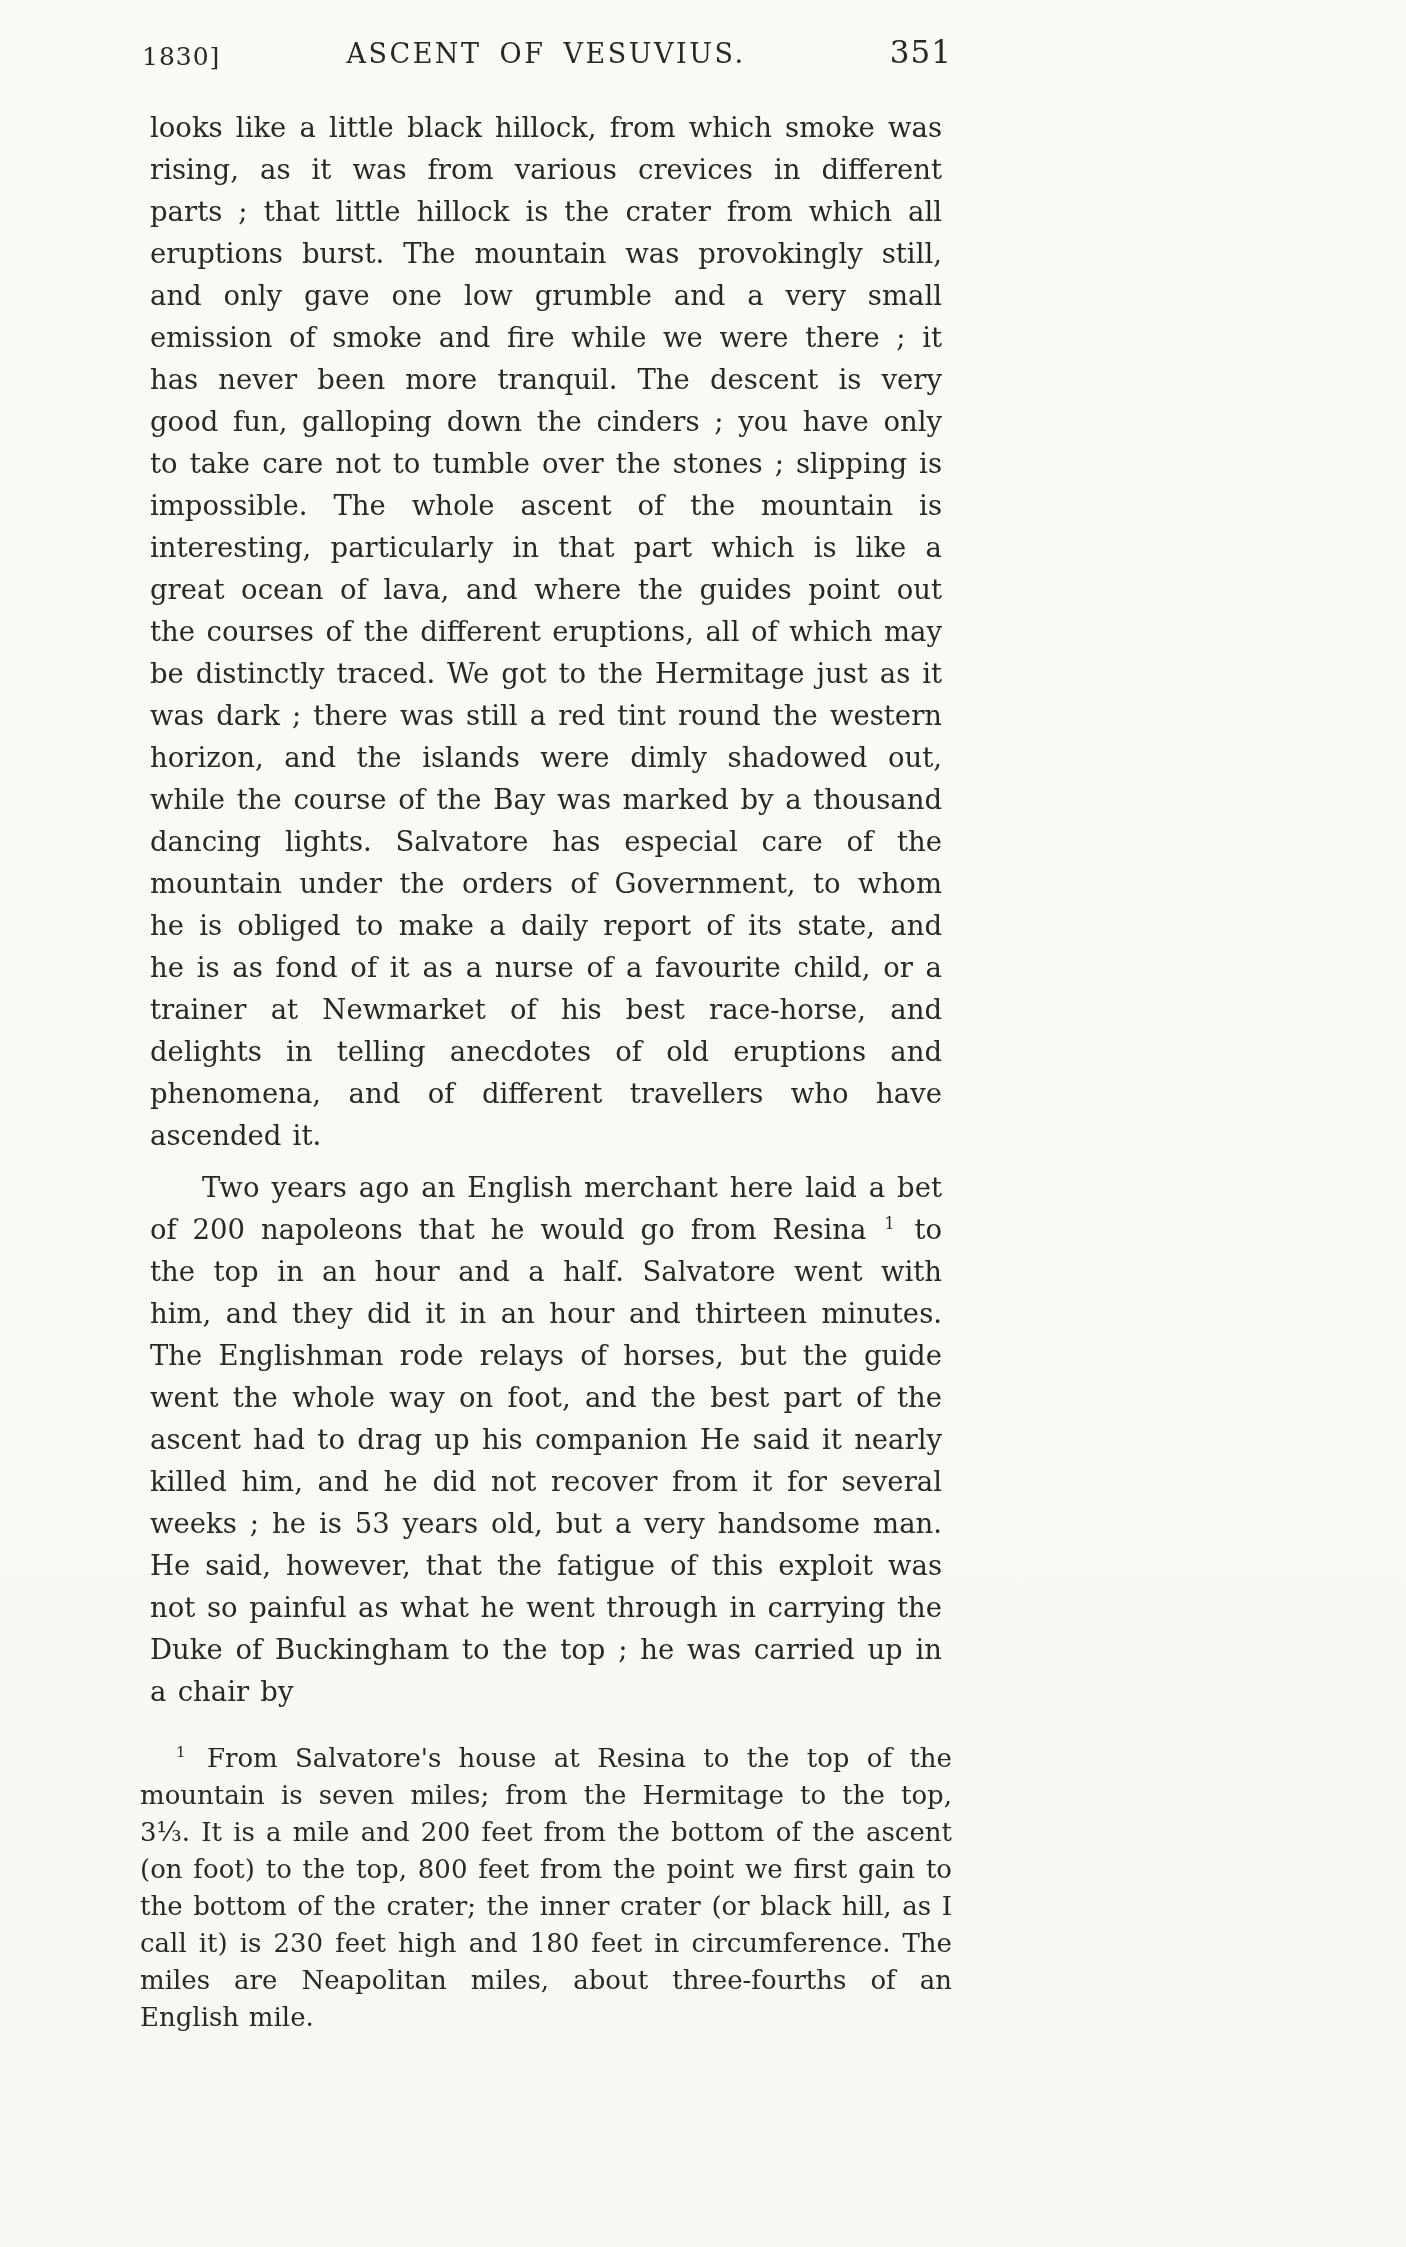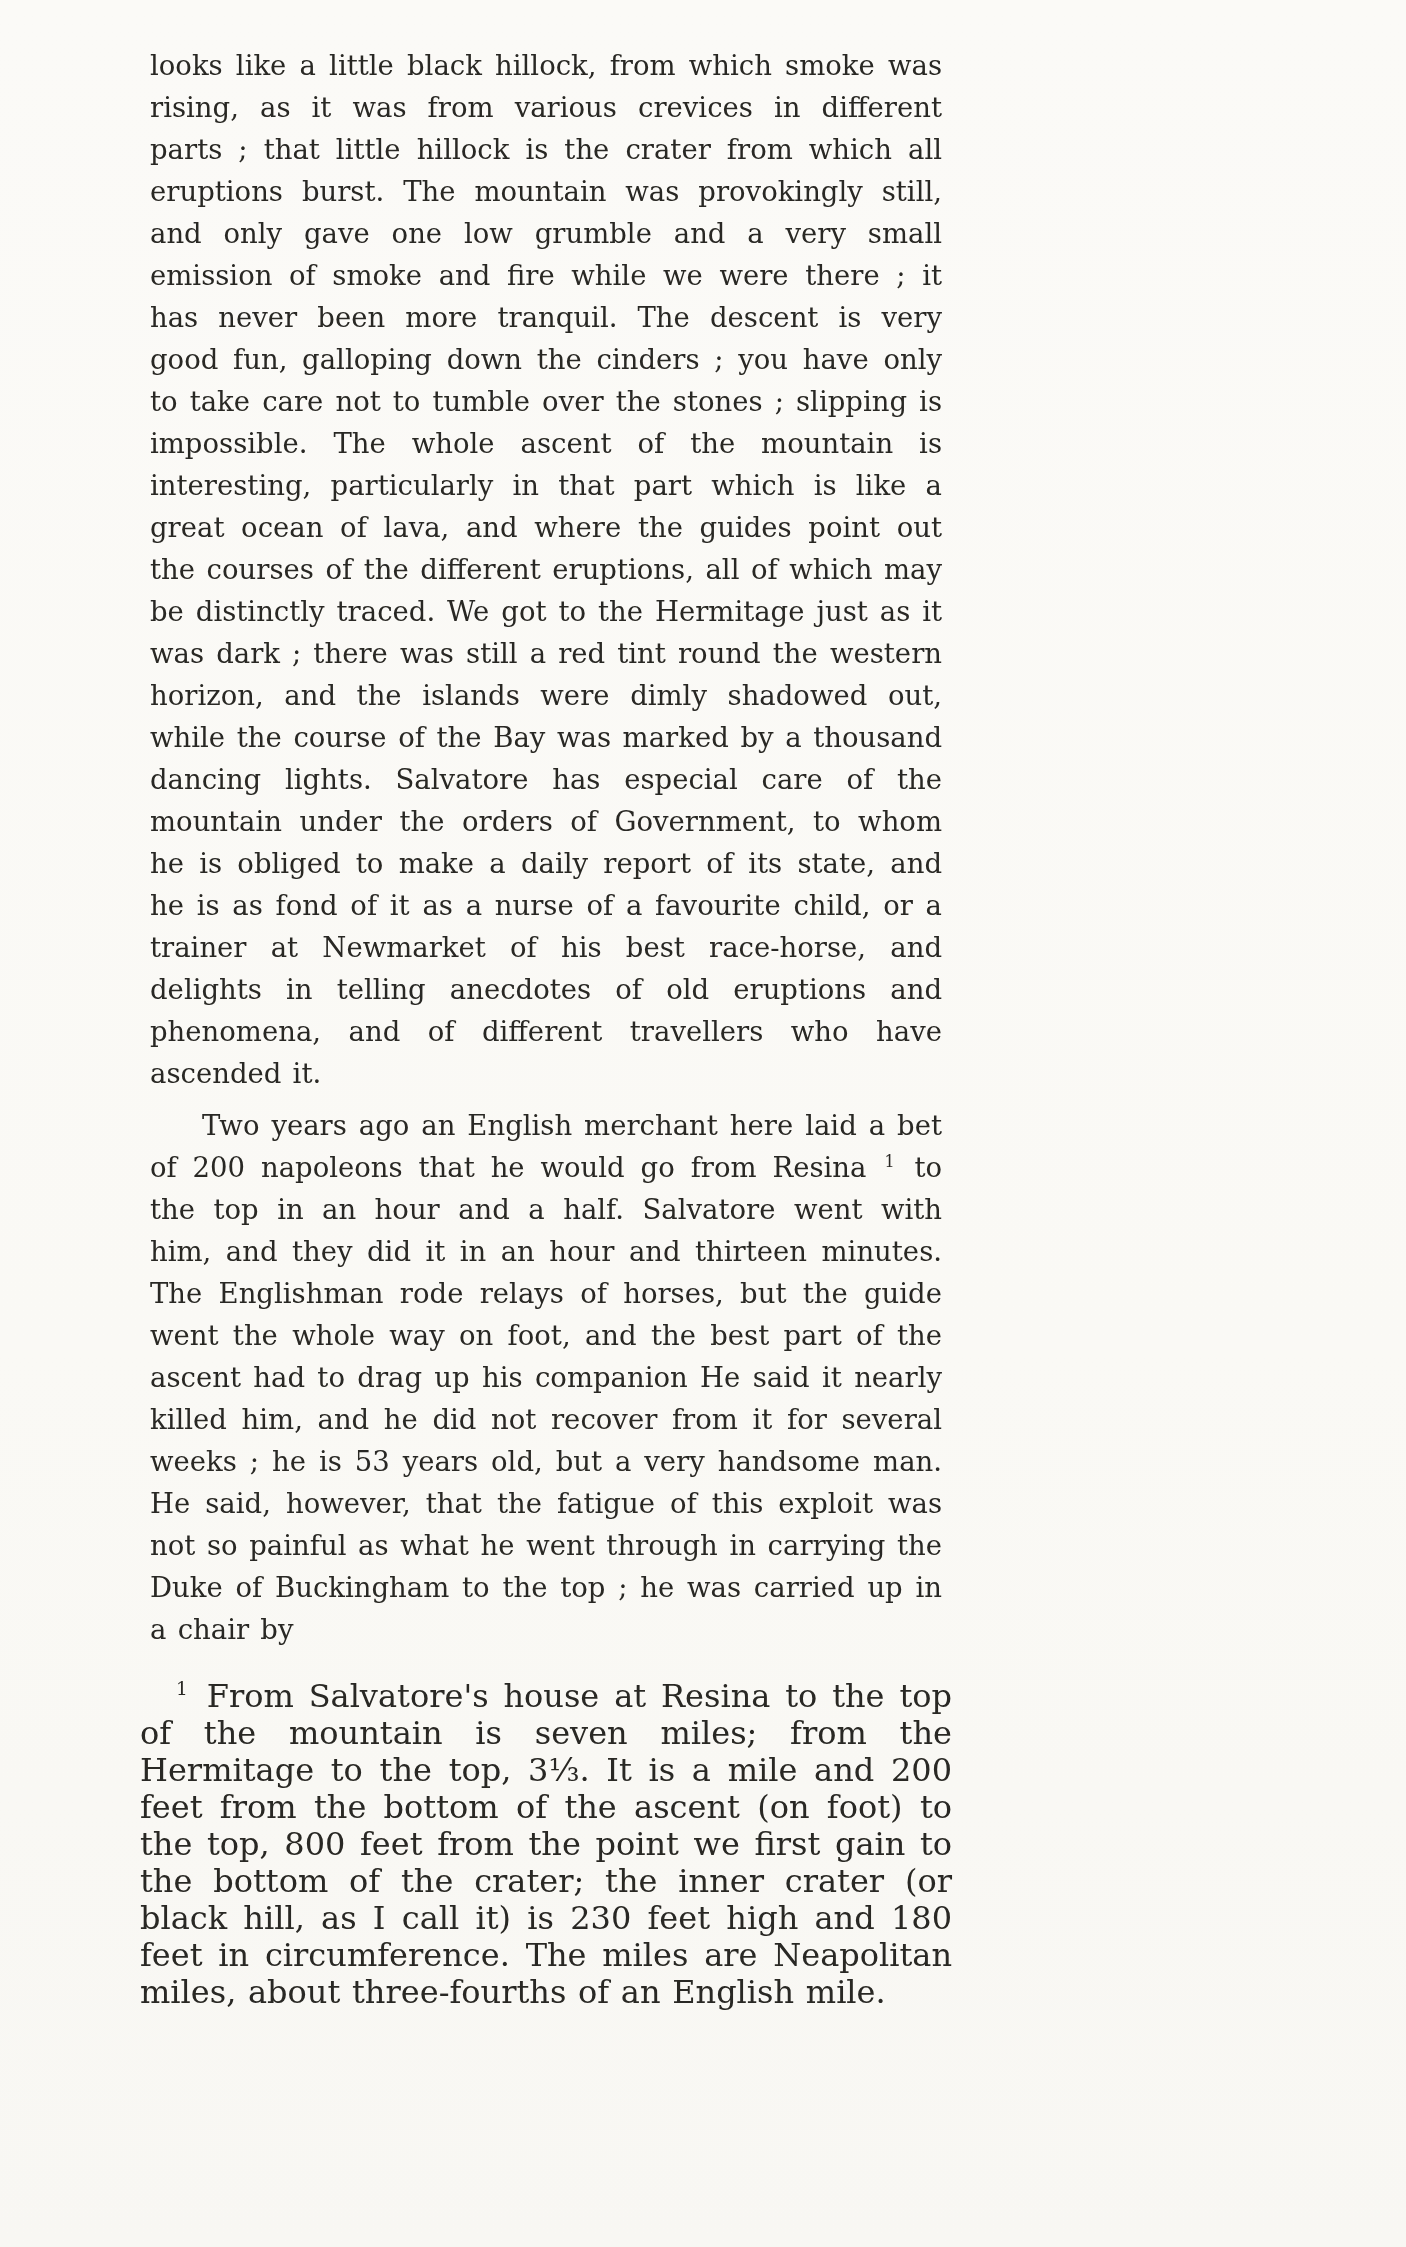--- a/index.html
+++ b/index.html
@@ -71,33 +71,38 @@
     font-size: 0.58em;
     line-height: 0;
     vertical-align: super;
     margin: 0 4px 0 2px;
   }
   .footnote {
     margin-top: 28px;
   }
   .fn-text {
     margin: 0;
-    font-size: 32px;
+    font-size: 26px;
     line-height: 37px;
     text-align: justify;
     text-indent: 34px;
     word-spacing: 1.5px;
   }
 </style>
 </head>
 <body>
 
 <div class="page">
   <div class="content">
 
+    <div class="header">
+      <span class="header-date">1830]</span>
+      <span class="header-title">ASCENT OF VESUVIUS.</span>
+      <span class="header-page">351</span>
+    </div>
 
     <div class="body-text">
       <p class="para">looks like a little black hillock, from which smoke was rising, as it was from various crevices in different parts ; that little hillock is the crater from which all eruptions burst. The mountain was provokingly still, and only gave one low grumble and a very small emission of smoke and fire while we were there ; it has never been more tranquil. The descent is very good fun, galloping down the cinders ; you have only to take care not to tumble over the stones ; slipping is impossible. The whole ascent of the mountain is interesting, particularly in that part which is like a great ocean of lava, and where the guides point out the courses of the different eruptions, all of which may be distinctly traced. We got to the Hermitage just as it was dark ; there was still a red tint round the western horizon, and the islands were dimly shadowed out, while the course of the Bay was marked by a thousand dancing lights. Salvatore has especial care of the mountain under the orders of Government, to whom he is obliged to make a daily report of its state, and he is as fond of it as a nurse of a favourite child, or a trainer at Newmarket of his best race-horse, and delights in telling anecdotes of old eruptions and phenomena, and of different travellers who have ascended it.</p>
       <p class="para indented"><span>Two years ago an English merchant here laid a bet of 200 napoleons that he would go from Resina</span> <sup class="fnref">1</sup> <span>to the top in an hour and a half. Salvatore went with him, and they did it in an hour and thirteen minutes. The Englishman rode relays of horses, but the guide went the whole way on foot, and the best part of the ascent had to drag up his companion He said it nearly killed him, and he did not recover from it for several weeks ; he is 53 years old, but a very handsome man. He said, however, that the fatigue of this exploit was not so painful as what he went through in carrying the Duke of Buckingham to the top ; he was carried up in a chair by</span></p>
     </div>
 
     <div class="footnote">
       <p class="fn-text"><sup class="fnmark">1</sup> <span>From Salvatore's house at Resina to the top of the mountain is seven miles; from the Hermitage to the top, 3⅓. It is a mile and 200 feet from the bottom of the ascent (on foot) to the top, 800 feet from the point we first gain to the bottom of the crater; the inner crater (or black hill, as I call it) is 230 feet high and 180 feet in circumference. The miles are Neapolitan miles, about three-fourths of an English mile.</span></p>
     </div>
 

